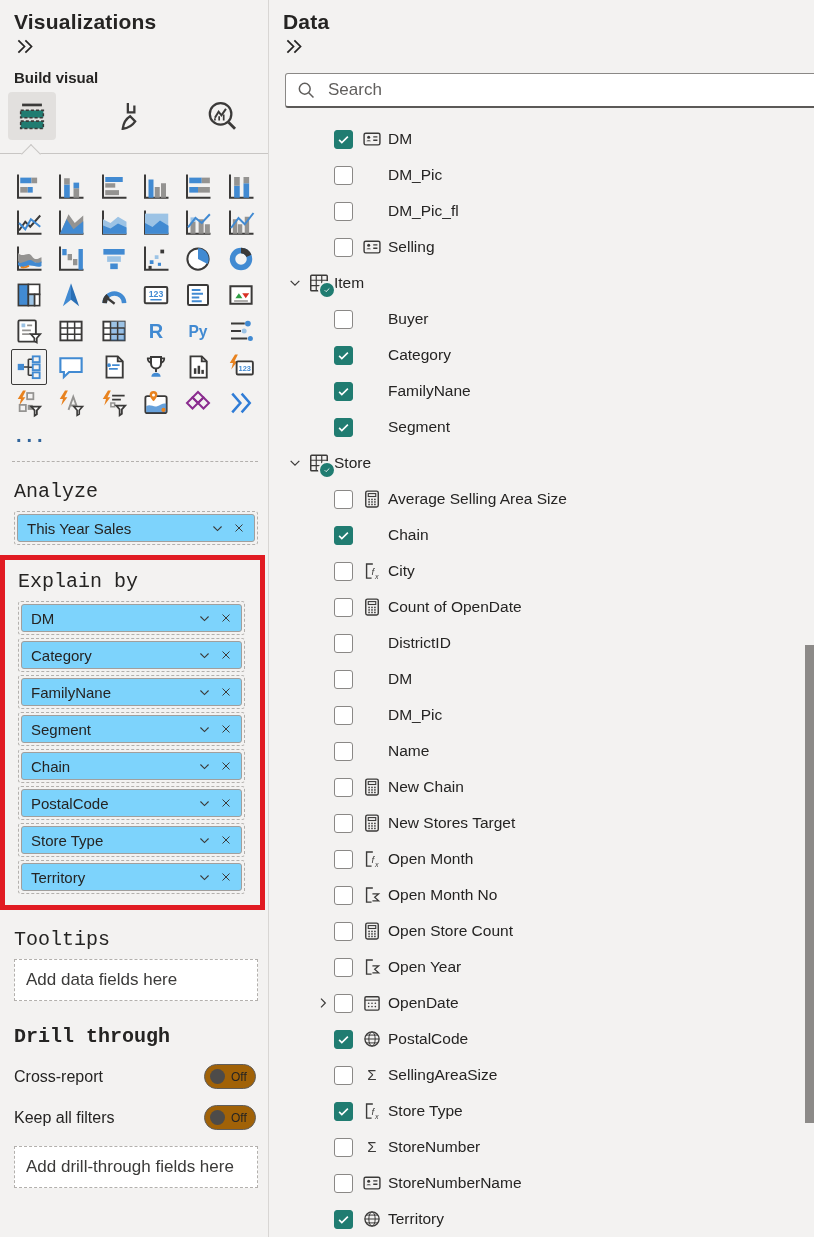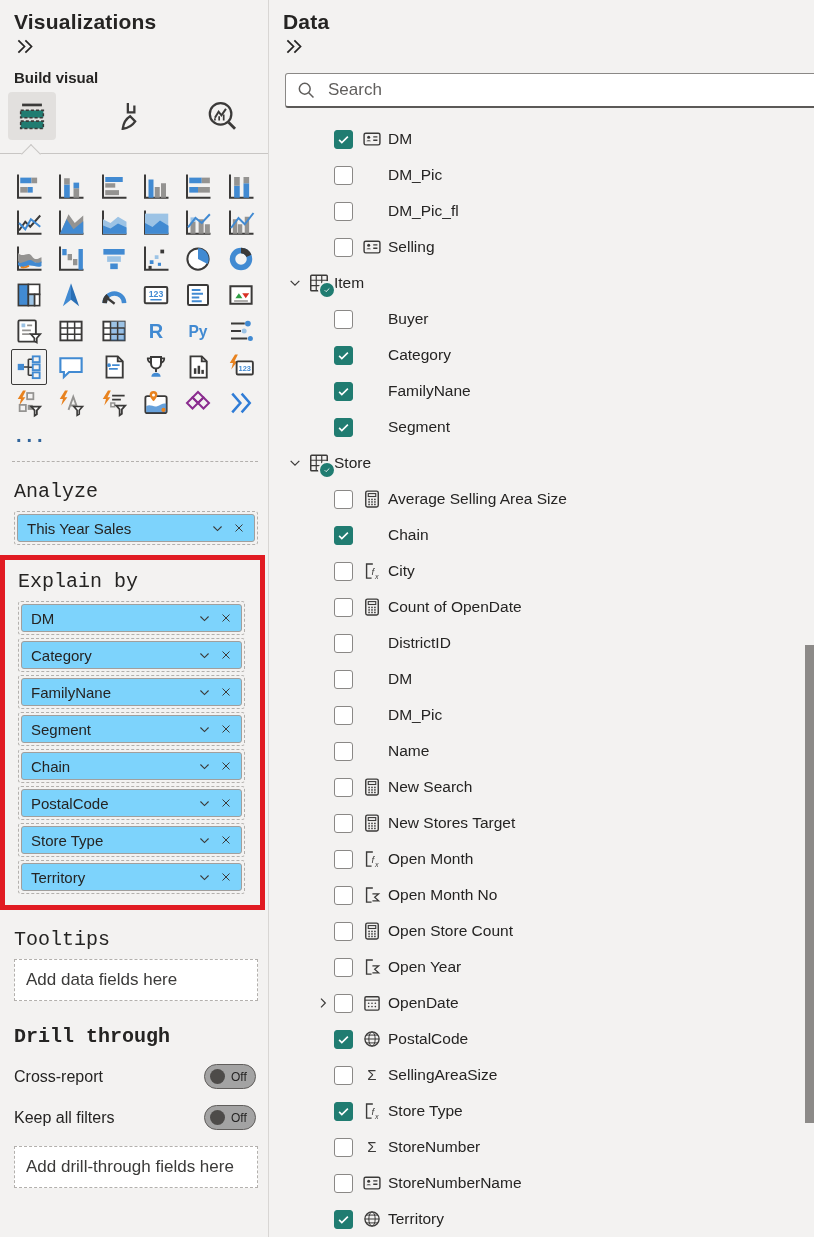--- a/index.html
+++ b/index.html
@@ -24,21 +24,21 @@
   .wells{padding:12px 10px 0 14px;}
   .well-label{font-size:20px;margin:6px 0 8px 0;font-family:Liberation Mono, monospace;}
   .well-label.bold{font-weight:700;}
   .pillwrap{border:1px dashed #b3b0ad;border-radius:3px;padding:2px;background:transparent;margin-bottom:3px;}
   .pill{display:flex;align-items:center;background:#7dd3fc;border:1px solid #a19f9d;border-radius:3px;height:26px;padding:0 8px 0 9px;font-size:15px;}
   .pill-label{flex:1;white-space:nowrap;overflow:hidden;}
   .pill-ico{display:flex;margin-left:7px;cursor:pointer;}
   .explain-box{border:5px solid #e11b22;margin:10px -7px 16px -14px;padding:4px 15px 8px 13px;}
   .dropzone{background:#fff;border:1px dashed #b3b0ad;border-radius:0;height:40px;display:flex;align-items:center;padding-left:11px;font-size:17px;color:#3b3a39;margin-bottom:4px;}
   .toggle-row{display:flex;justify-content:space-between;align-items:center;margin:16px 2px 16px 0;font-size:16px;}
-  .toggle{width:52px;height:25px;border:1px solid #605e5c;border-radius:14px;background:#a3a3a3;display:flex;align-items:center;padding:0 5px;gap:6px;box-sizing:border-box;cursor:pointer;}
+  .toggle{width:52px;height:25px;border:1px solid #605e5c;border-radius:14px;background:#a16207;display:flex;align-items:center;padding:0 5px;gap:6px;box-sizing:border-box;cursor:pointer;}
   .knob{width:15px;height:15px;border-radius:50%;background:#4d4b49;}
   .toggle-state{font-size:12px;color:#252423;}
 
   
   .divider{position:absolute;left:268px;top:0;bottom:0;width:1px;background:#d8d6d4;}
 
   
   .data-pane{position:absolute;left:269px;top:0;right:0;bottom:0;overflow:hidden;}
   .search{height:32px;background:#fff;border:1px solid #8a8886;border-bottom:2px solid #5b5957;border-radius:3px;display:flex;align-items:center;gap:10px;padding:0 10px;margin:16px -14px 0 16px;}
   .search input{border:none;outline:none;flex:1;font-size:17px;font-family:inherit;color:#252423;background:transparent;}
@@ -841,21 +841,21 @@
                 <circle cx="15.5" cy="12.5" r="1"></circle>
                 <circle cx="8.5" cy="15.5" r="1"></circle>
                 <circle cx="12" cy="15.5" r="1"></circle>
                 <circle cx="15.5" cy="15.5" r="1"></circle>
                 <circle cx="8.5" cy="18.5" r="1"></circle>
                 <circle cx="12" cy="18.5" r="1"></circle>
                 <circle cx="15.5" cy="18.5" r="1"></circle>
               </g>
             </svg>
           </span>
-          <span class="flabel">New Search</span>
+          <span class="flabel">New Chain</span>
         </div>
         <div class="frow field-row">
           <span class="chev-slot"></span>
           <span class="cb"></span>
           <span class="icon-slot">
             <svg viewBox="0 0 24 24" width="20" height="20">
               <rect x="4.5" y="2.5" width="15" height="19" rx="2" fill="none" stroke="#3b3a39" stroke-width="1.7"></rect>
               <rect x="7.5" y="5.5" width="9" height="3.5" fill="none" stroke="#3b3a39" stroke-width="1.3"></rect>
               <g fill="#3b3a39">
                 <circle cx="8.5" cy="12.5" r="1"></circle>

